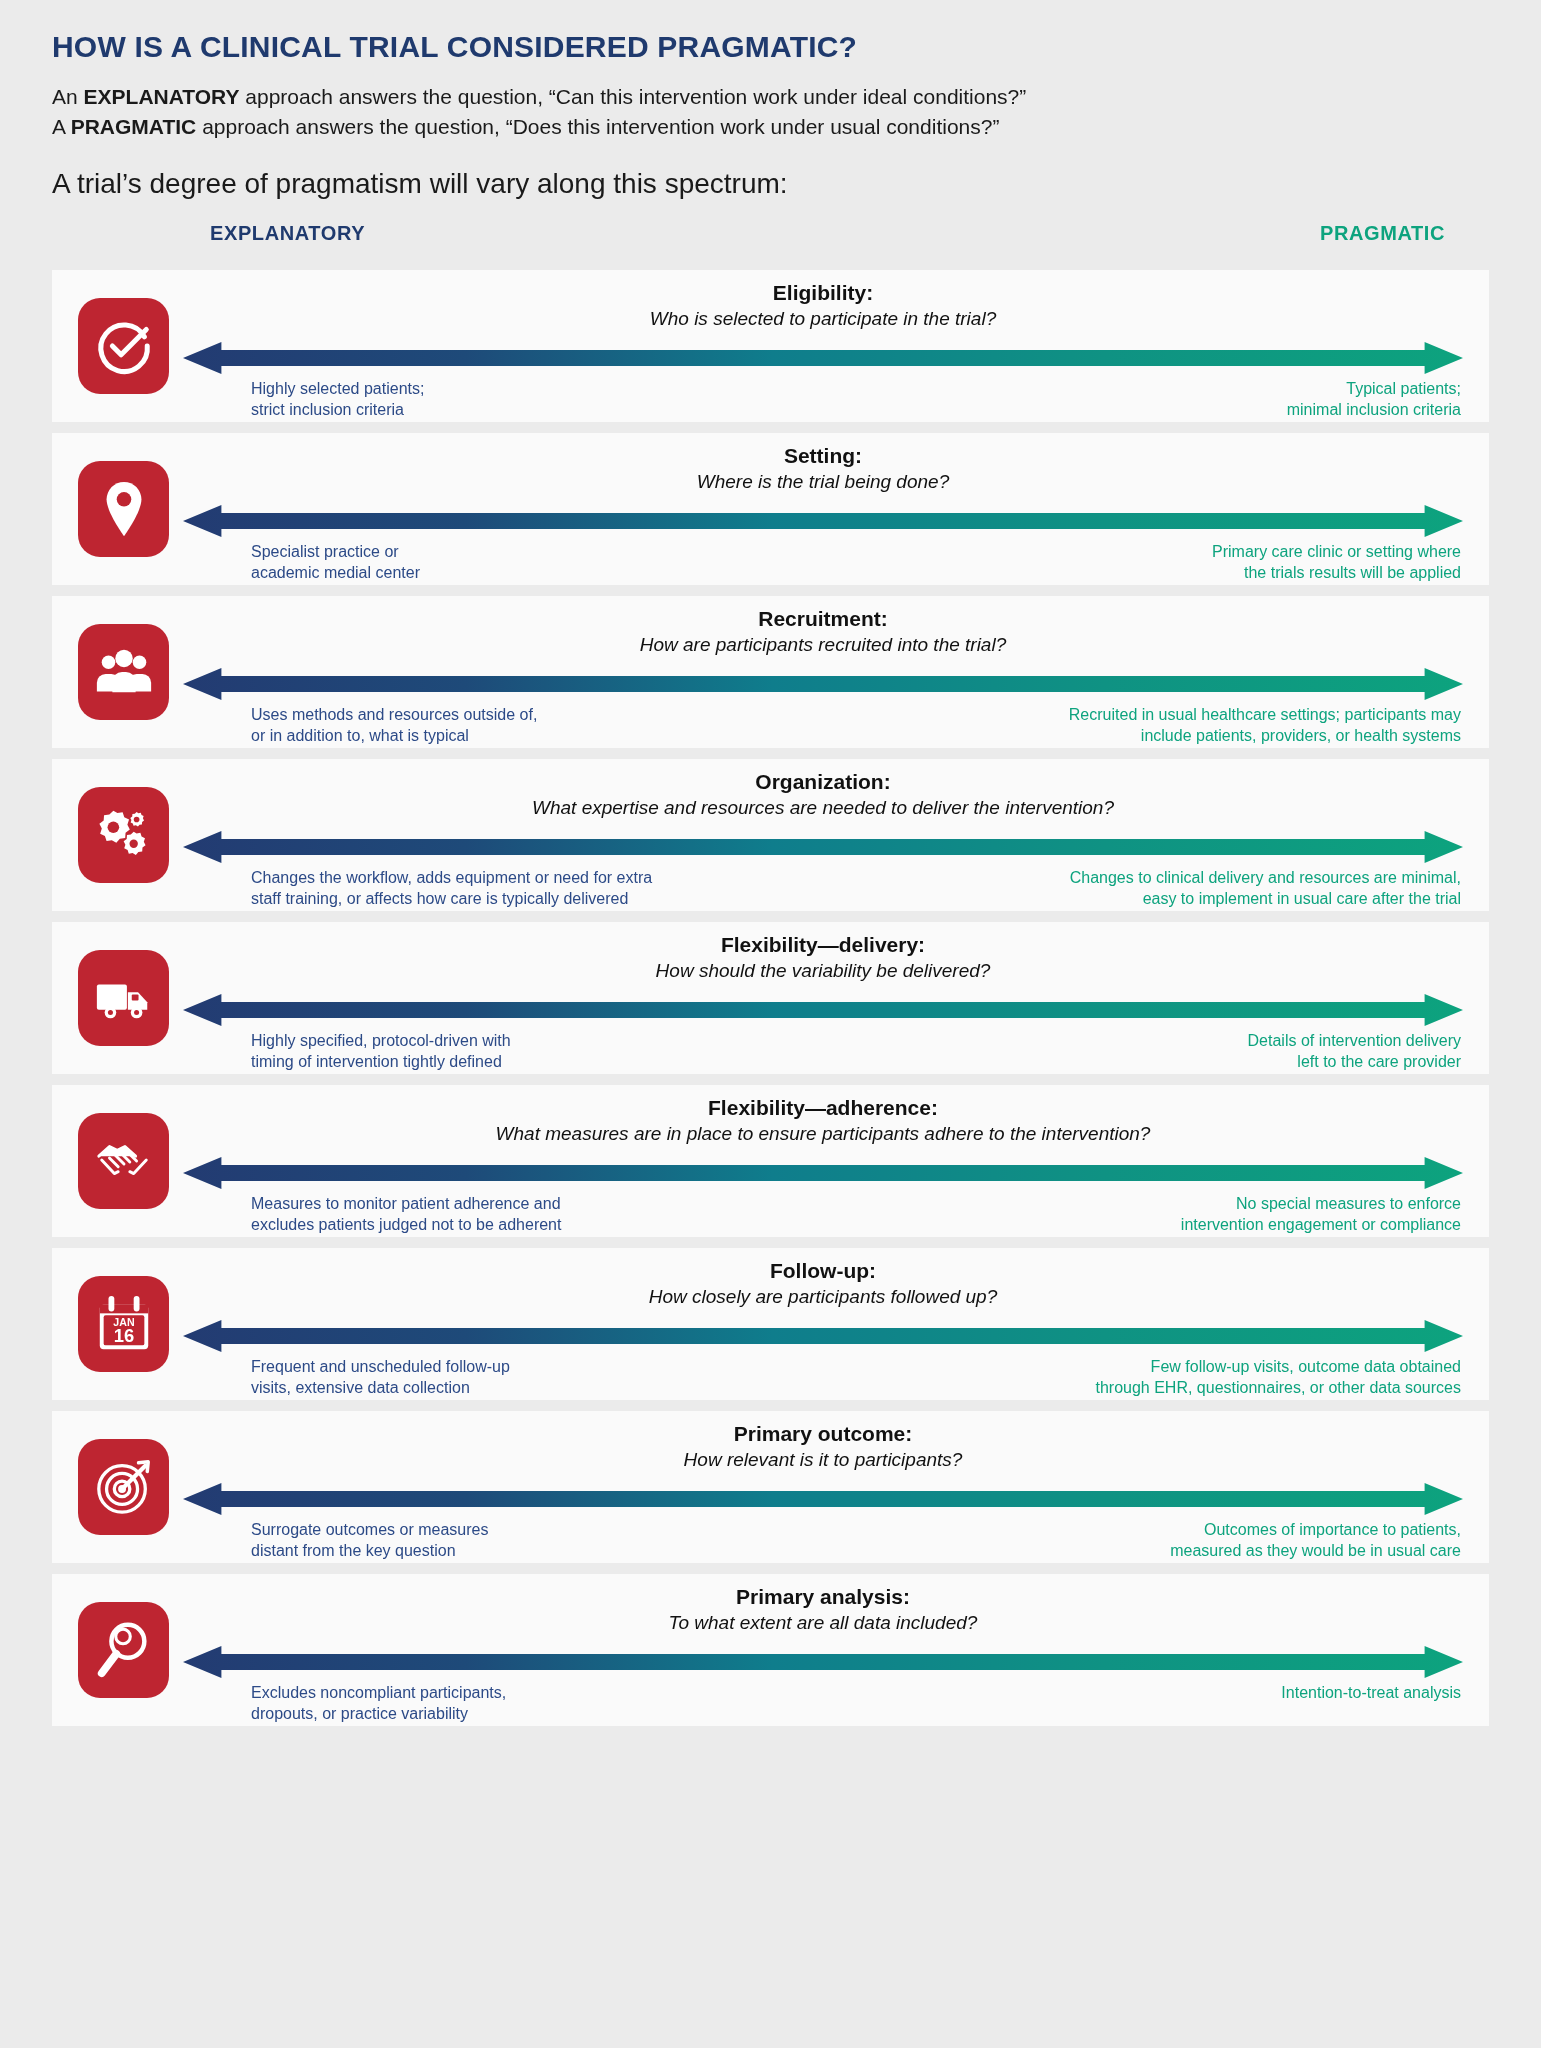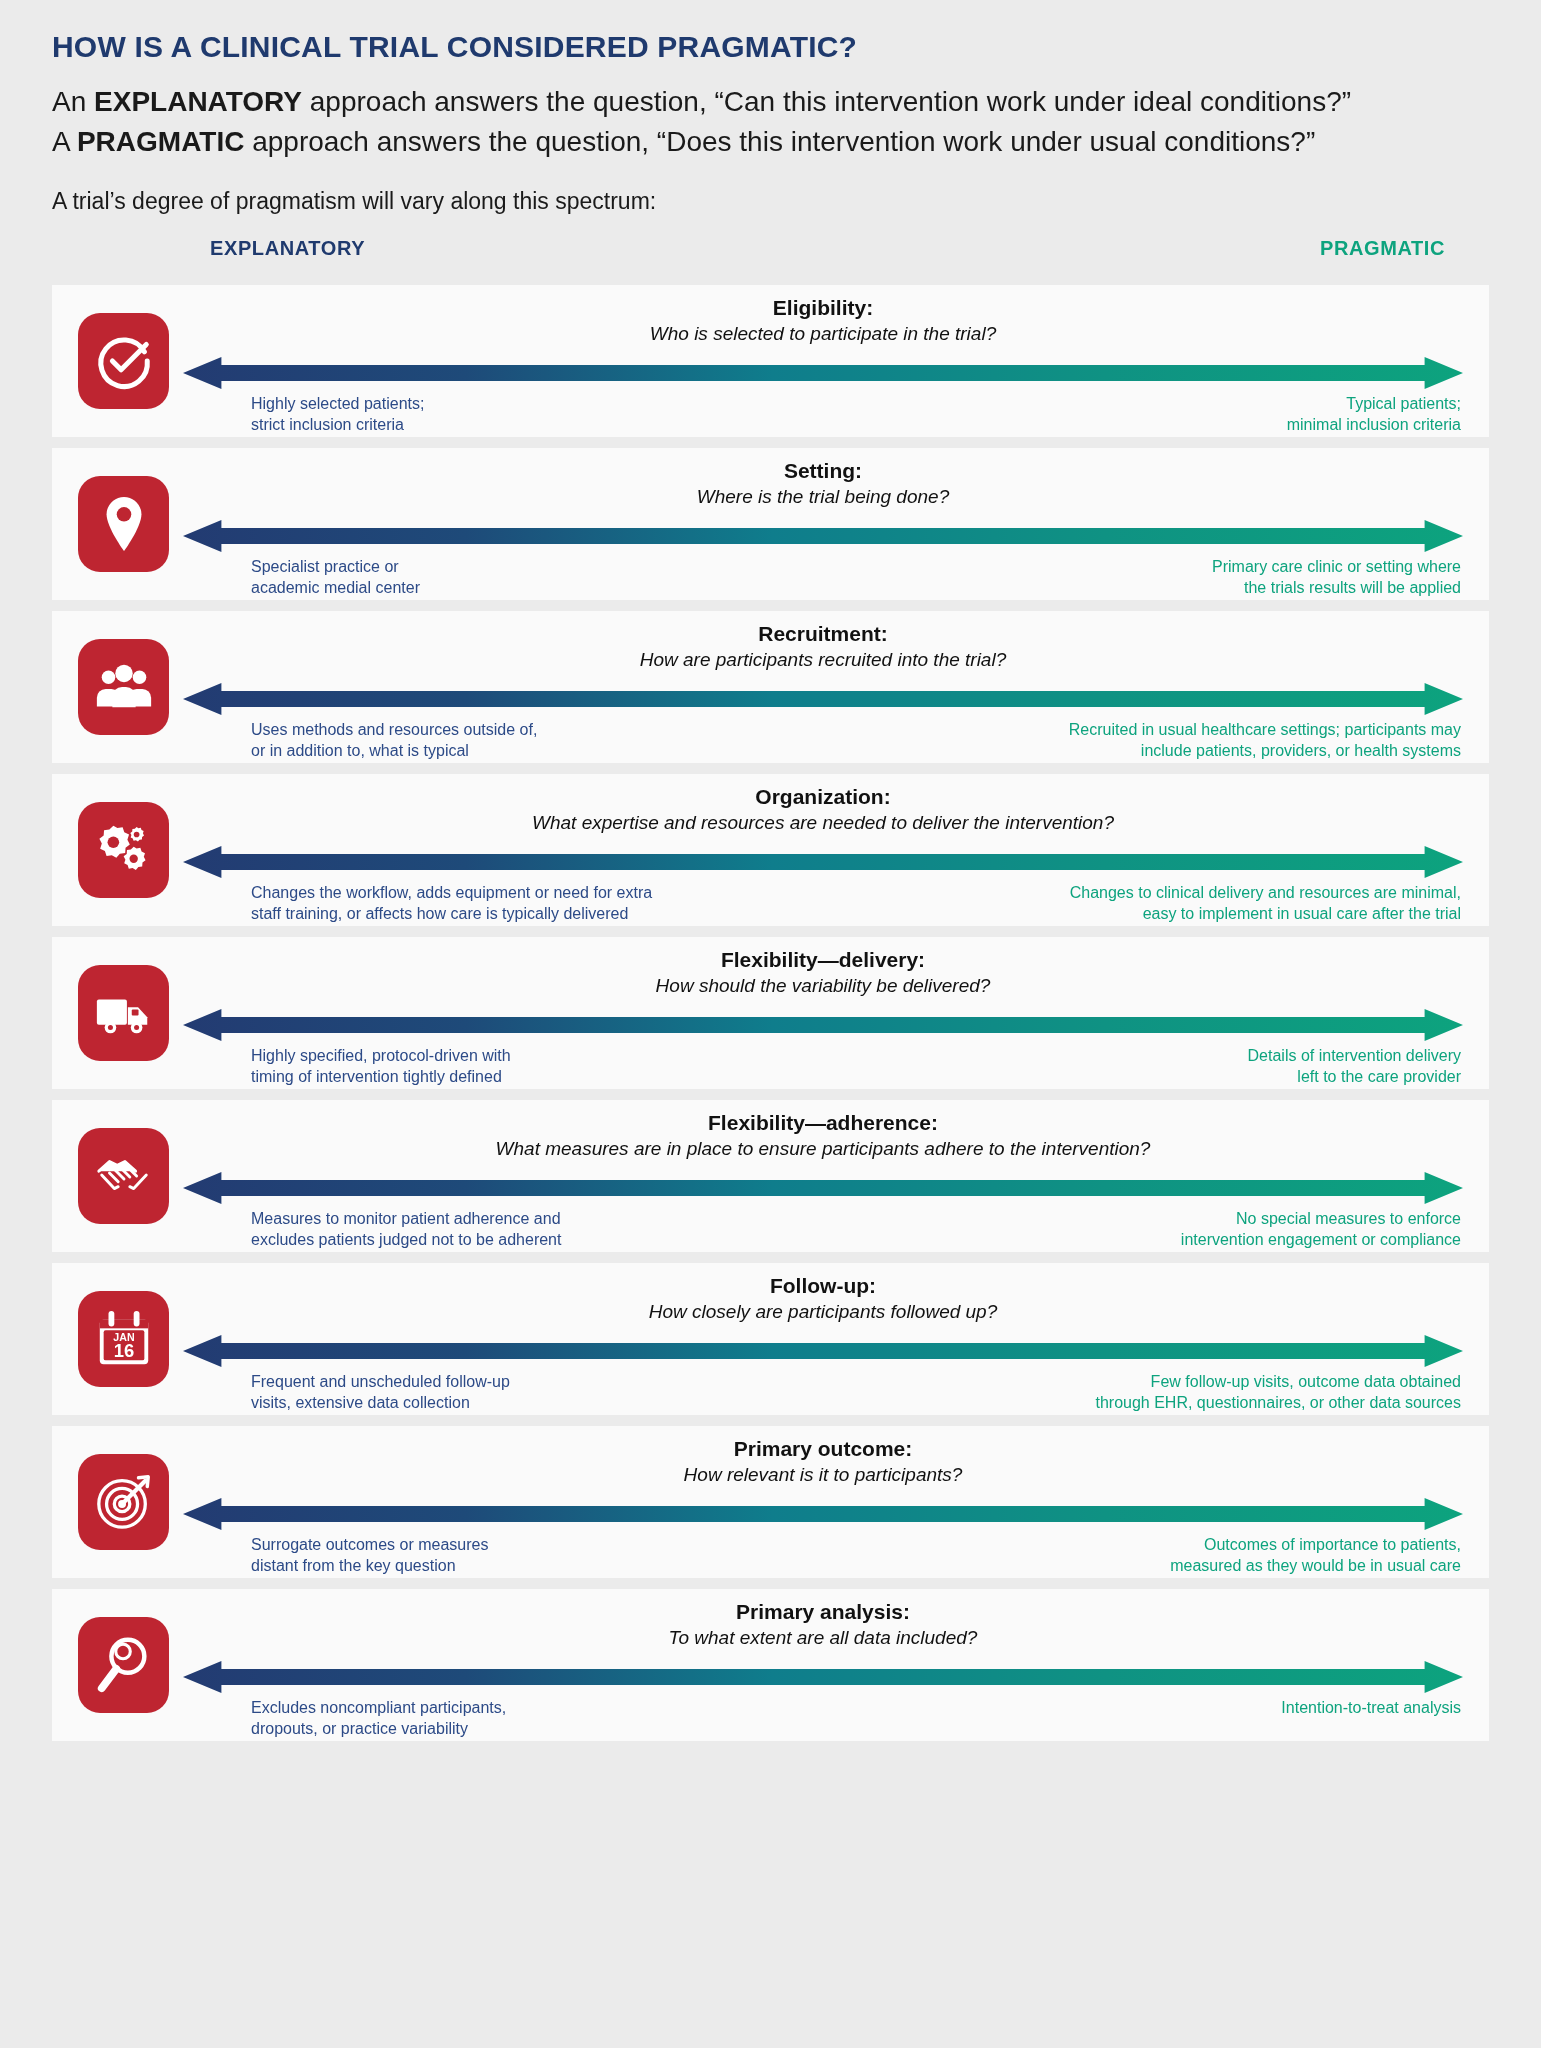--- a/index.html
+++ b/index.html
@@ -26,28 +26,28 @@
   .title {
     color: #1f3a6e;
     font-size: 30px;
     font-weight: 700;
     letter-spacing: 0.2px;
     margin-bottom: 18px;
   }
 
   .intro-line {
     color: #1a1a1a;
-    font-size: 28px;
+    font-size: 21px;
     line-height: 1.42;
   }
   .intro-line b { font-weight: 700; }
 
   .spectrum-line {
     color: #1a1a1a;
-    font-size: 23px;
+    font-size: 28px;
     margin-top: 26px;
   }
 
   
   .poles {
     position: relative;
     height: 40px;
     margin: 22px 26px 4px 26px;
   }
   .pole {

